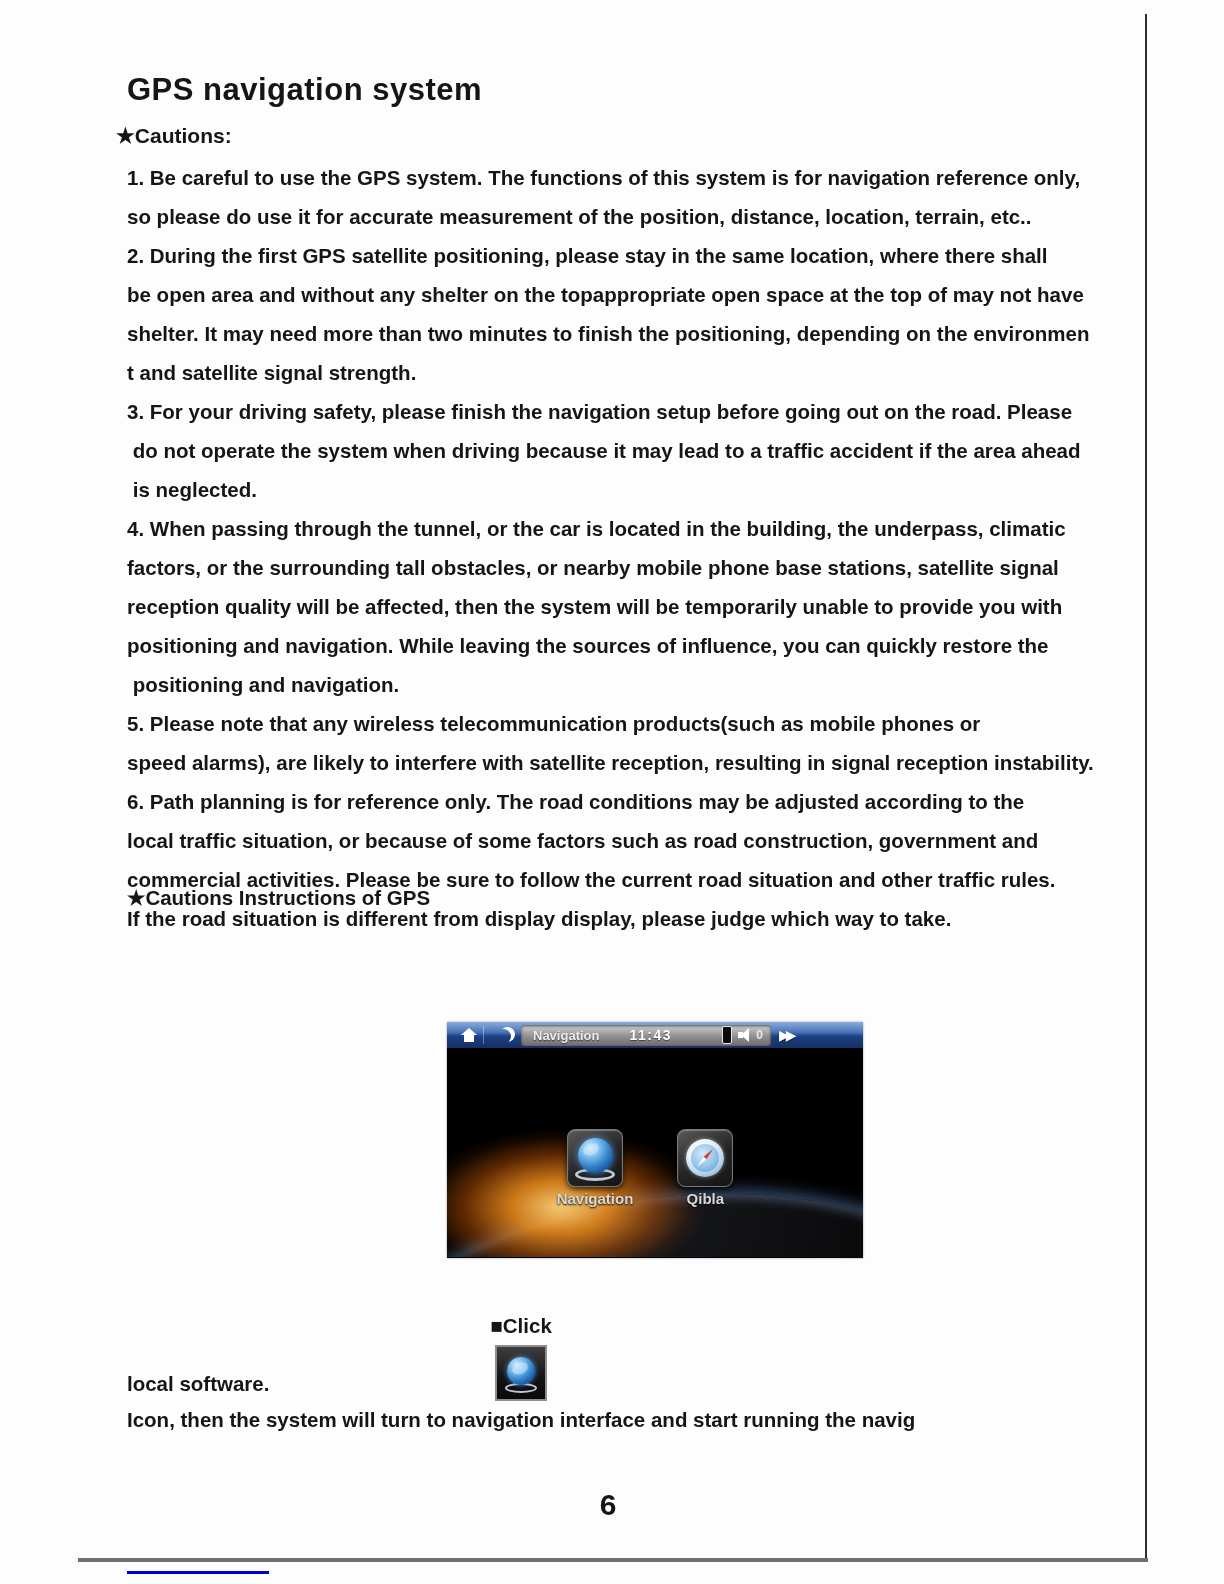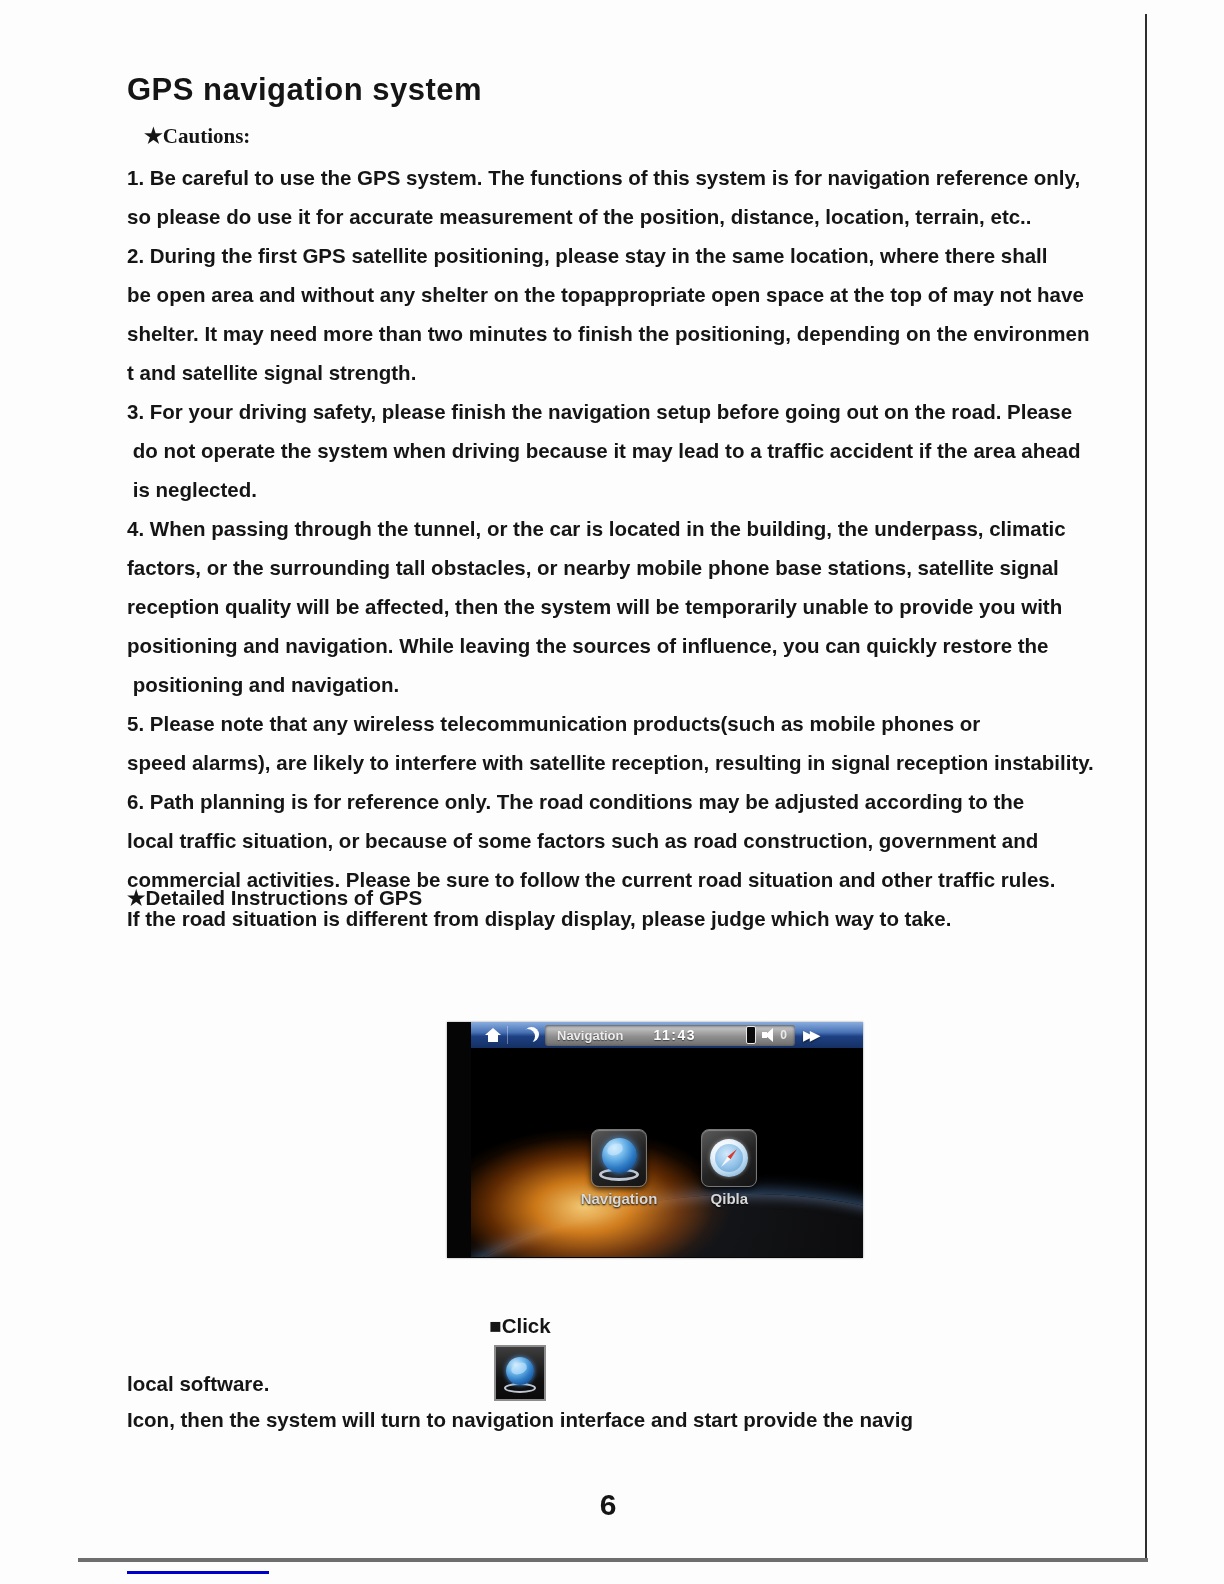--- a/index.html
+++ b/index.html
@@ -3,33 +3,33 @@
 <meta charset="utf-8">
 <style>
   * { margin:0; padding:0; box-sizing:border-box; }
   html,body { background:#ddd; }
   .page {
     position:relative; width:1224px; height:1584px; margin:0 auto;
     background:#fdfdfd; overflow:hidden;
     font-family:"Liberation Sans", sans-serif; color:#151515;
   }
   .doc-title { position:absolute; left:127px; top:72px; font-size:31px; font-weight:700; letter-spacing:.5px; }
-  .h-cautions { position:absolute; left:144px; top:124px; font-size:21px; font-weight:700;font-family:Liberation Serif, serif; }
+  .h-cautions { position:absolute; left:116px; top:124px; font-size:21px; font-weight:700; }
   .cautions-text {
     position:absolute; left:127px; top:158px; width:1014px;
     font-size:20.5px; font-weight:700; line-height:39px; white-space:pre-wrap;
   }
   .h-detailed { position:absolute; left:127px; top:886px; font-size:20.5px; font-weight:700; }
   .after-setup {
     position:absolute; left:127px; top:921px; width:1014px;
     font-size:20.5px; font-weight:700; line-height:36.5px; white-space:pre-wrap;
   }
 
   
-  .device { position:absolute; left:447px; top:1022px; width:416px; height:236px; background:#050505; box-shadow:0 0 2px rgba(0,0,0,.4);padding-left:24px; }
+  .device { position:absolute; left:447px; top:1022px; width:416px; height:236px; background:#050505; box-shadow:0 0 2px rgba(0,0,0,.4); }
   .statusbar {
     position:relative; height:27px; display:flex; align-items:center;
     background:linear-gradient(#8aadde 0%, #4872b5 40%, #1e4184 55%, #142f63 100%);
     border-bottom:1px solid #000;
   }
   .sb-divider { width:1px; height:18px; background:rgba(255,255,255,.35); margin:0 6px; }
   .home-icon { position:relative; width:16px; height:13px; margin-left:14px; }
   .home-icon .roof { position:absolute; top:-1px; left:0; width:0; height:0; border-left:8px solid transparent; border-right:8px solid transparent; border-bottom:7px solid #fff; }
   .home-icon .body { position:absolute; top:6px; left:3px; width:10px; height:7px; background:#fff; }
   .moon-icon { width:15px; height:15px; border-radius:50%; box-shadow:4px -2px 0 0 #fff; margin:2px 8px 0 6px; }
@@ -125,21 +125,21 @@
 factors, or the surrounding tall obstacles, or nearby mobile phone base stations, satellite signal
 reception quality will be affected, then the system will be temporarily unable to provide you with
 positioning and navigation. While leaving the sources of influence, you can quickly restore the
  positioning and navigation.
 5. Please note that any wireless telecommunication products(such as mobile phones or
 speed alarms), are likely to interfere with satellite reception, resulting in signal reception instability.
 6. Path planning is for reference only. The road conditions may be adjusted according to the
 local traffic situation, or because of some factors such as road construction, government and
 commercial activities. Please be sure to follow the current road situation and other traffic rules.
 If the road situation is different from display display, please judge which way to take.</div>
-  <div class="h-detailed">★Detailed Instructions of GPS</div>
+  <div class="h-detailed">★Cautions Instructions of GPS</div>
 
   <div class="device">
     <div class="statusbar">
       <div class="home-icon">
         <div class="roof"></div>
         <div class="body"></div>
       </div>
       <div class="sb-divider"></div>
       <div class="moon-icon"></div>
       <div class="sb-panel">
@@ -180,21 +180,21 @@
       </div>
     </div>
   </div>
 
   <div class="click-row">
     <span>■Click</span>
     <span class="inline-icon">
       <span class="globe-ring"></span>
       <span class="globe"></span>
     </span>
-    <span>Icon, then the system will turn to navigation interface and start provide the navig</span>
+    <span>Icon, then the system will turn to navigation interface and start running the navig</span>
   </div>
   <div class="click-line2">local software.</div>
 
   <div class="page-num">6</div>
 
   <div class="v-border"></div>
   <div class="h-border"></div>
   <div class="blue-underline"></div>
 
 </div>

